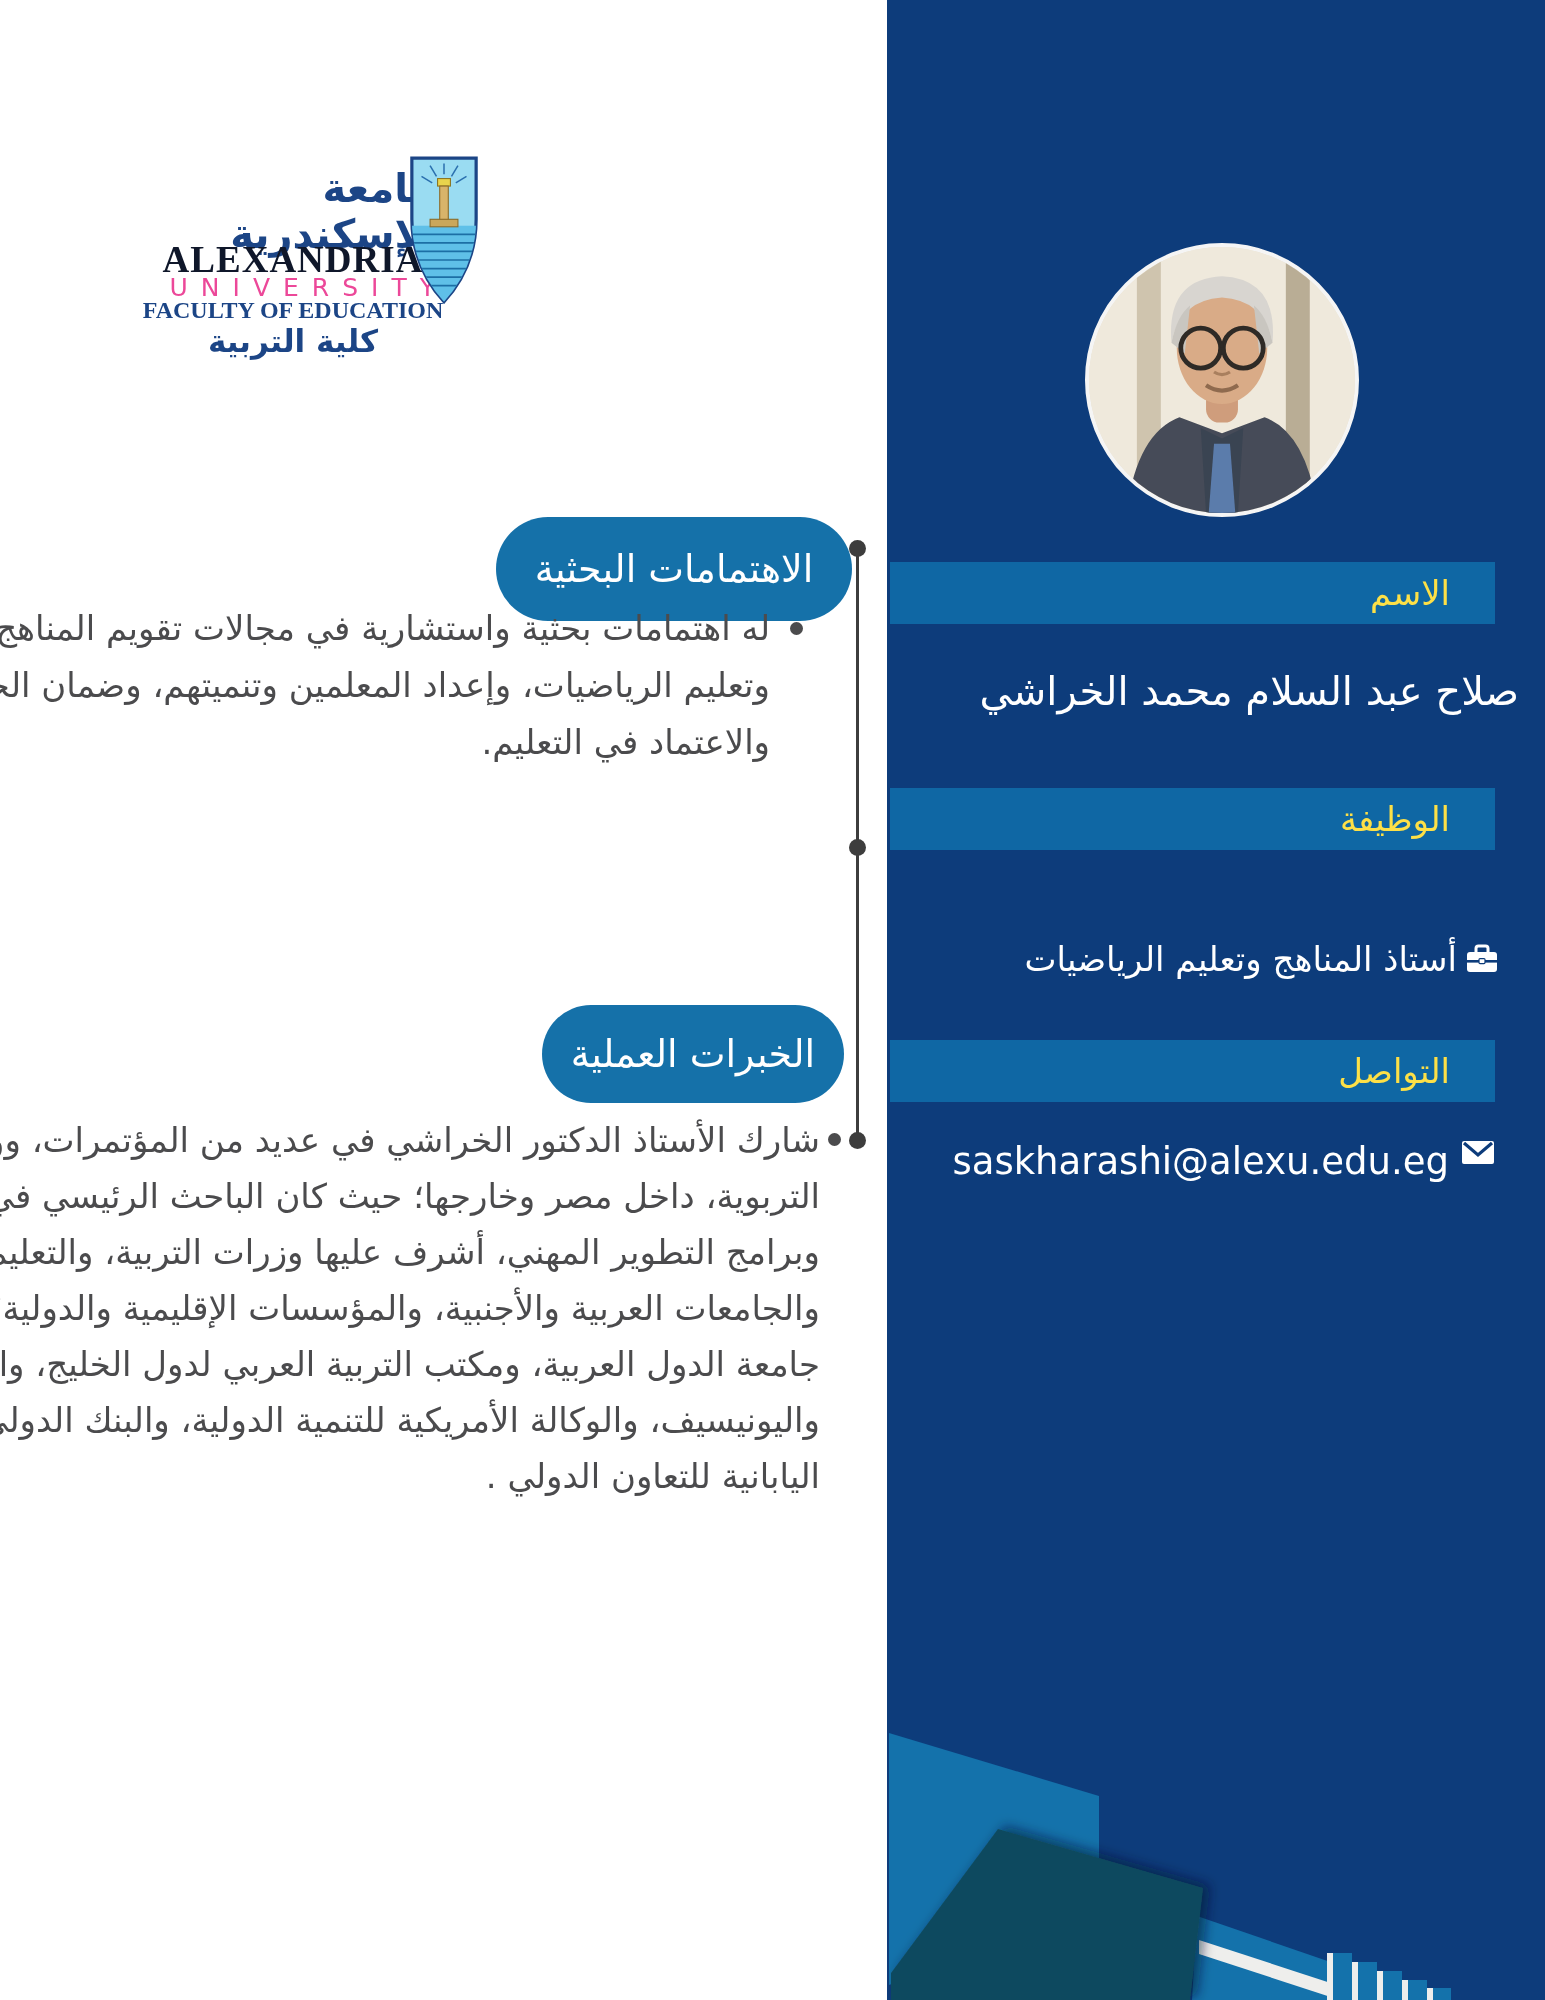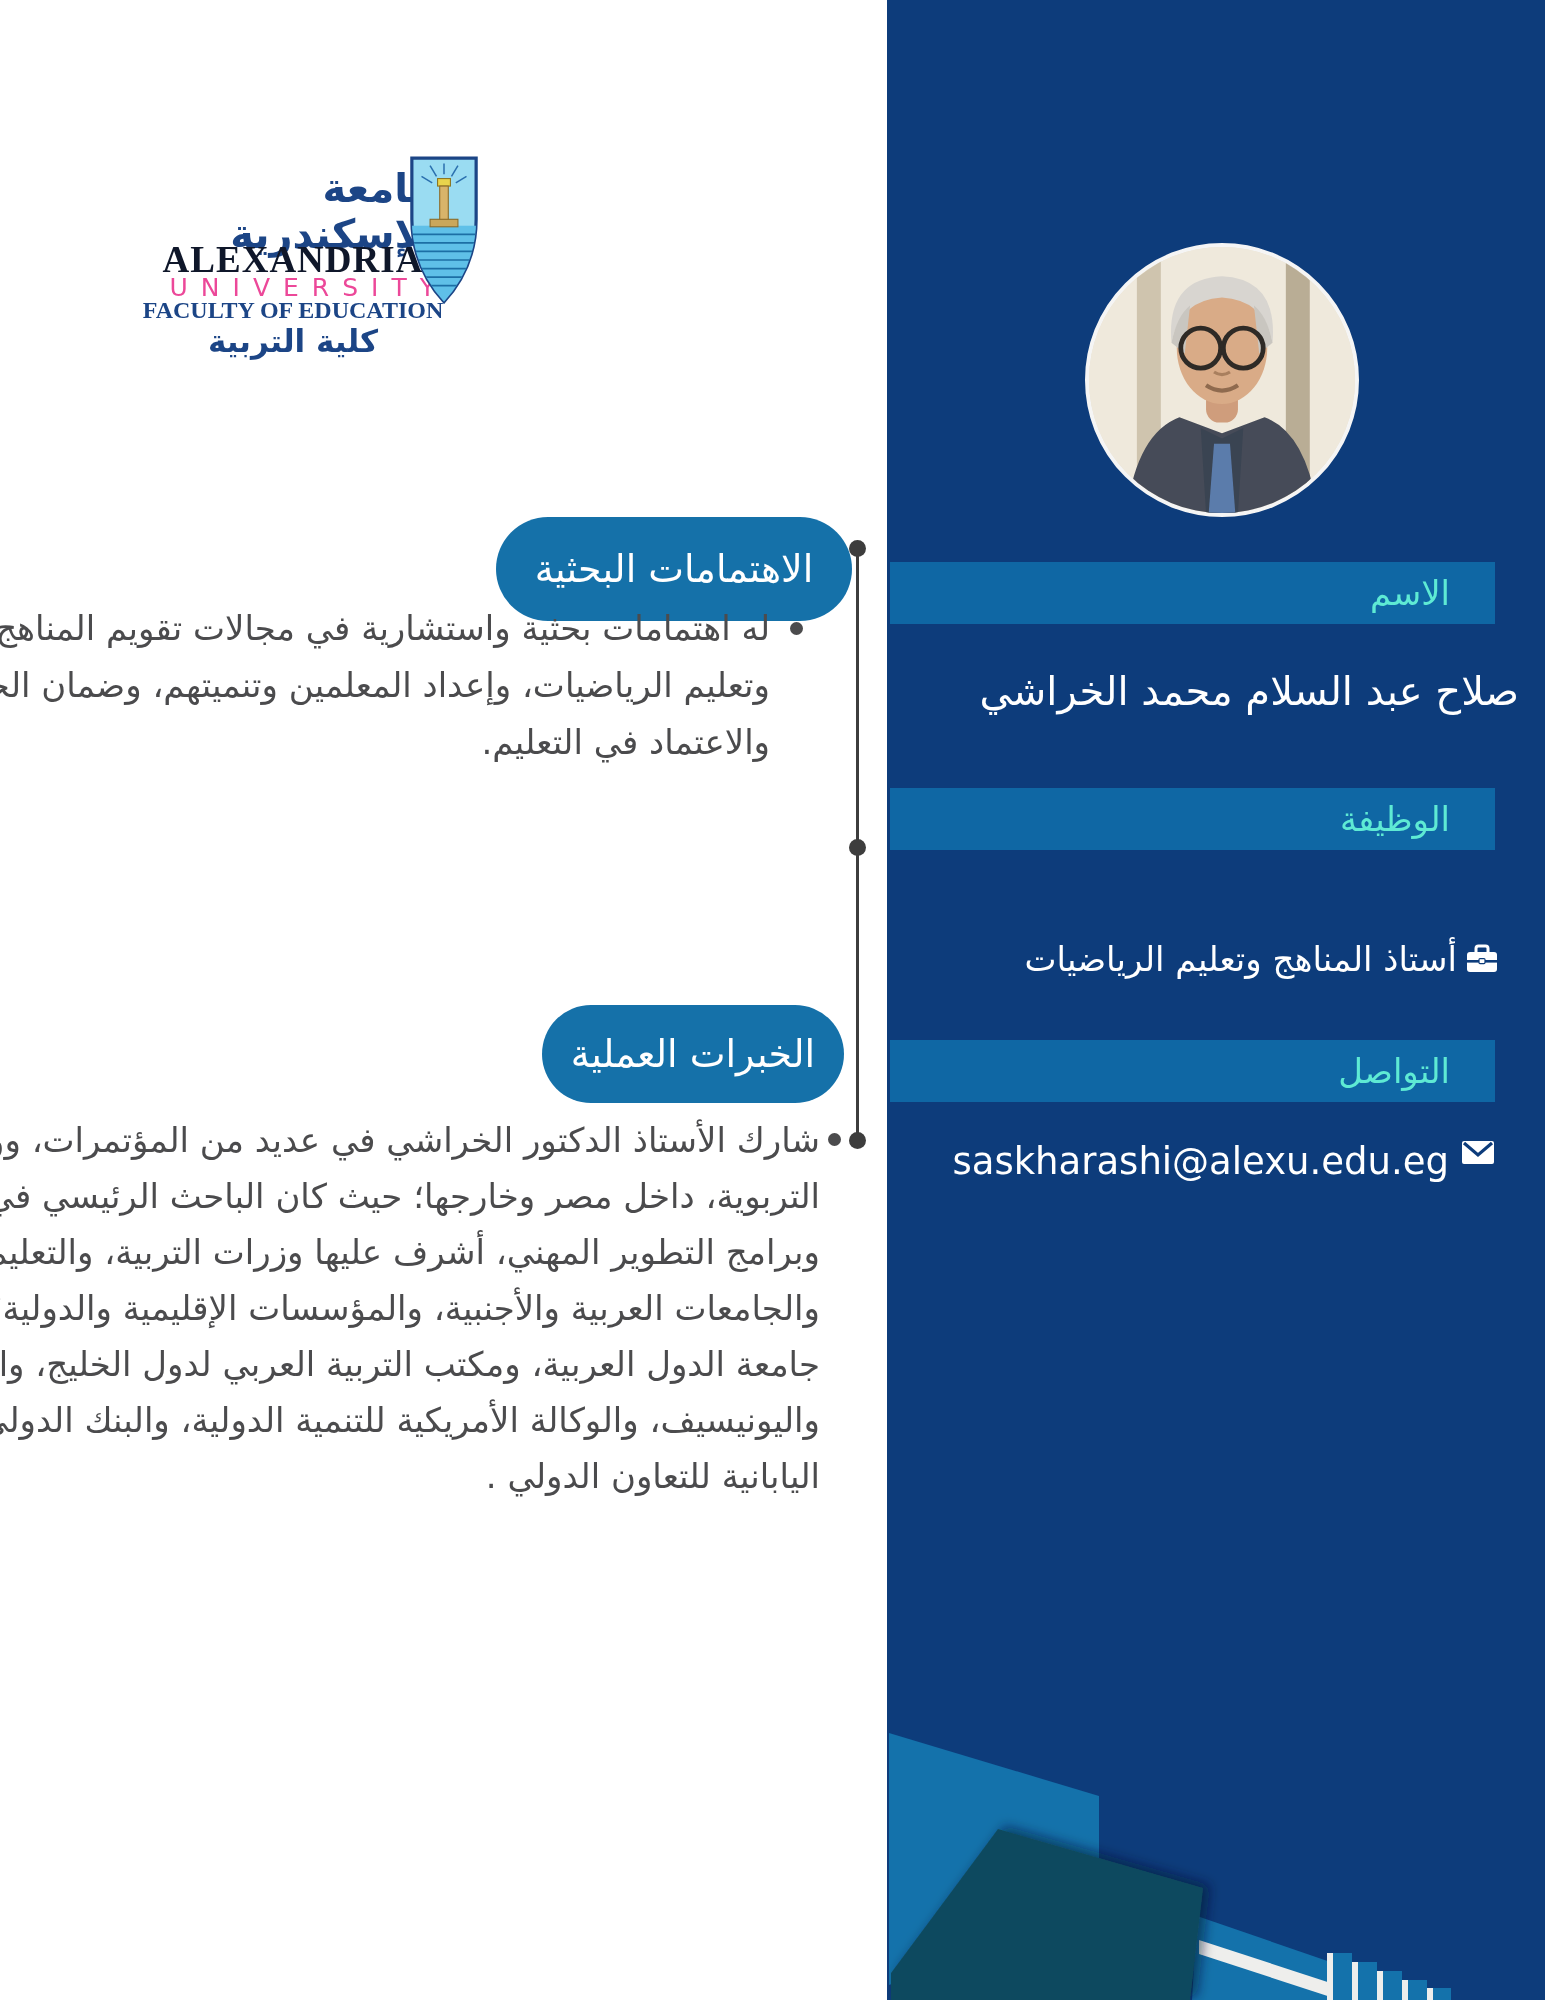--- a/index.html
+++ b/index.html
@@ -3,21 +3,21 @@
 <meta charset="utf-8">
 <style>
   html,body{margin:0;padding:0;background:#ffffff;}
   .page{position:relative;width:1545px;height:2000px;background:#ffffff;overflow:hidden;
         font-family:"DejaVu Sans",sans-serif;}
   
   .sidebar{position:absolute;left:887px;top:0;width:658px;height:2000px;background:#0d3c7b;}
   .photo{position:absolute;left:1085px;top:243px;width:274px;height:274px;border-radius:50%;
          border:4px solid #f5f5f5;overflow:hidden;background:#e9e2d4;box-sizing:border-box;}
   .side-bar-label{position:absolute;left:890px;width:605px;height:62px;background:#0f67a4;
-         color:#5eead4;font-size:34px;direction:rtl;display:flex;align-items:center;
+         color:#fde047;font-size:34px;direction:rtl;display:flex;align-items:center;
          justify-content:flex-start;padding-right:45px;box-sizing:border-box;}
   .bar-name{top:562px;}
   .bar-job{top:788px;}
   .bar-contact{top:1040px;}
   .person-name{position:absolute;right:26px;top:668px;color:#ffffff;font-size:40px;
          direction:rtl;white-space:nowrap;}
   .job-block{position:absolute;right:88px;top:924px;color:#ffffff;font-size:34px;
          direction:rtl;text-align:right;line-height:70px;}
   .briefcase{position:absolute;right:46px;top:944px;width:34px;height:30px;}
   .email-row{position:absolute;right:50px;top:1140px;height:40px;display:flex;align-items:flex-start;}

